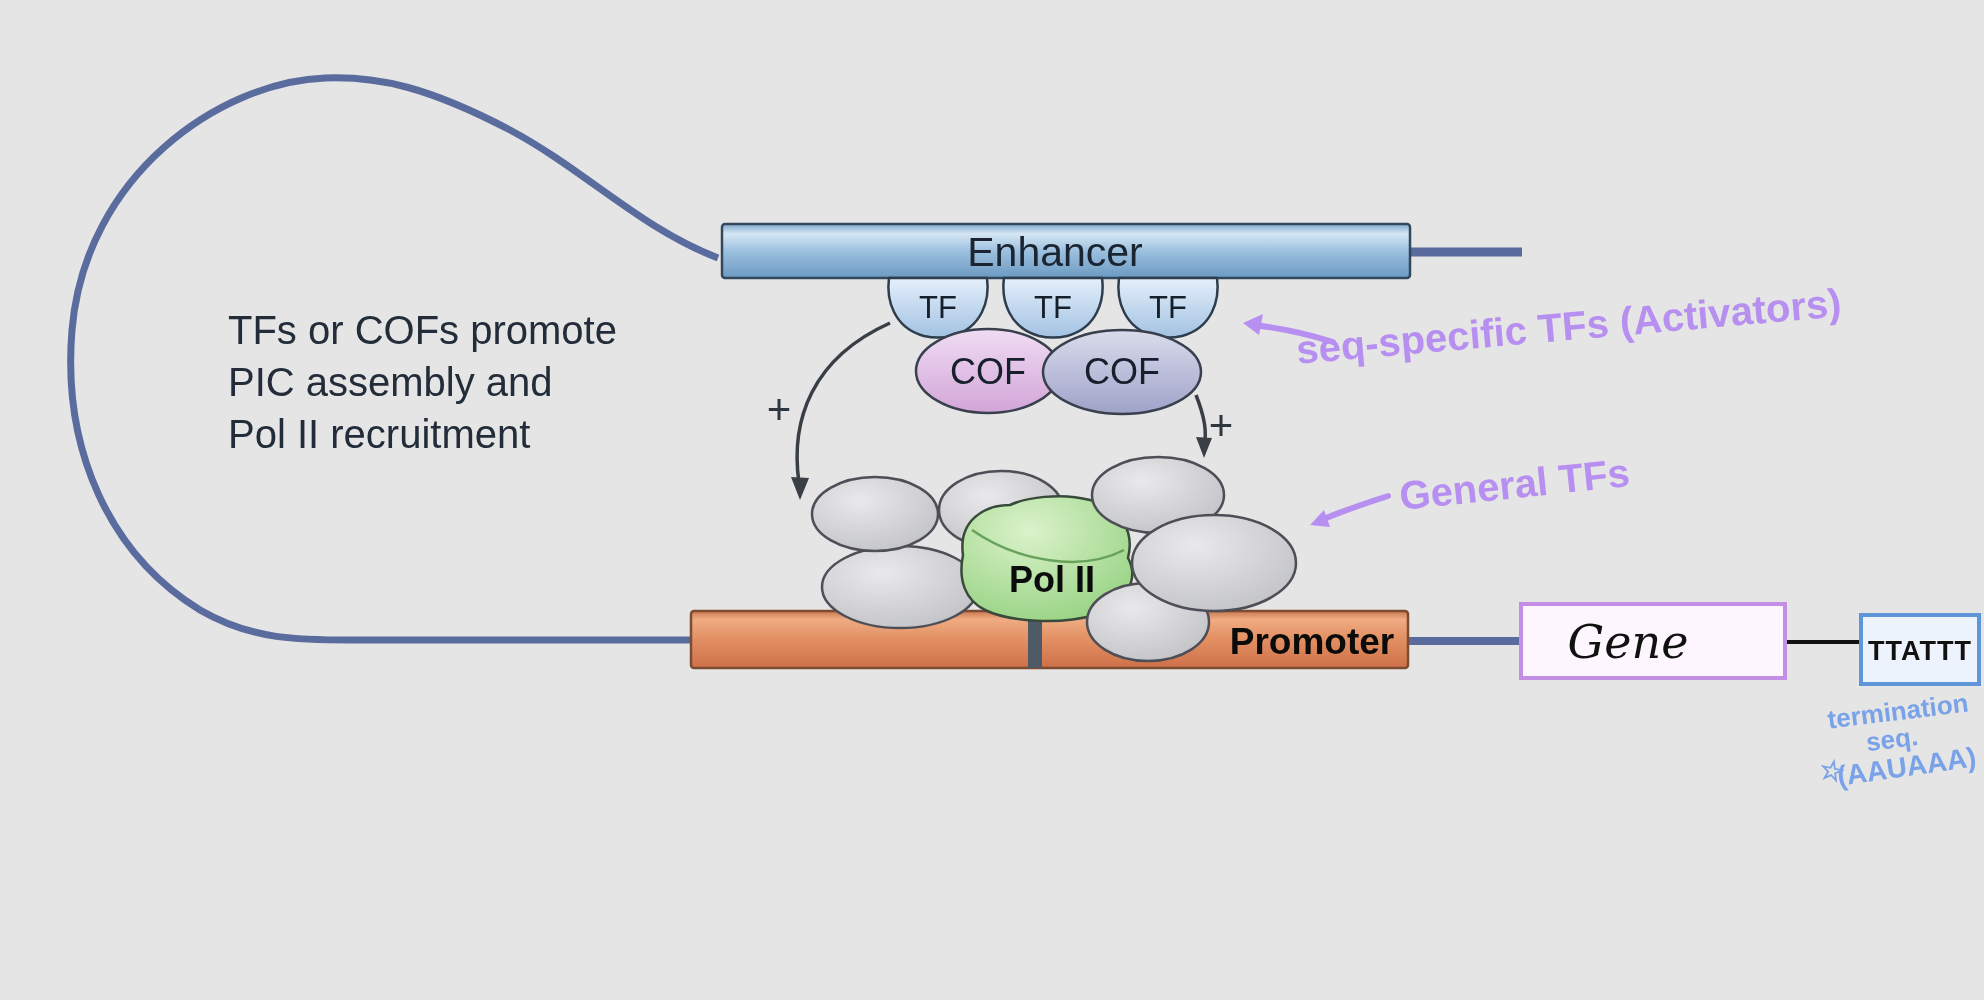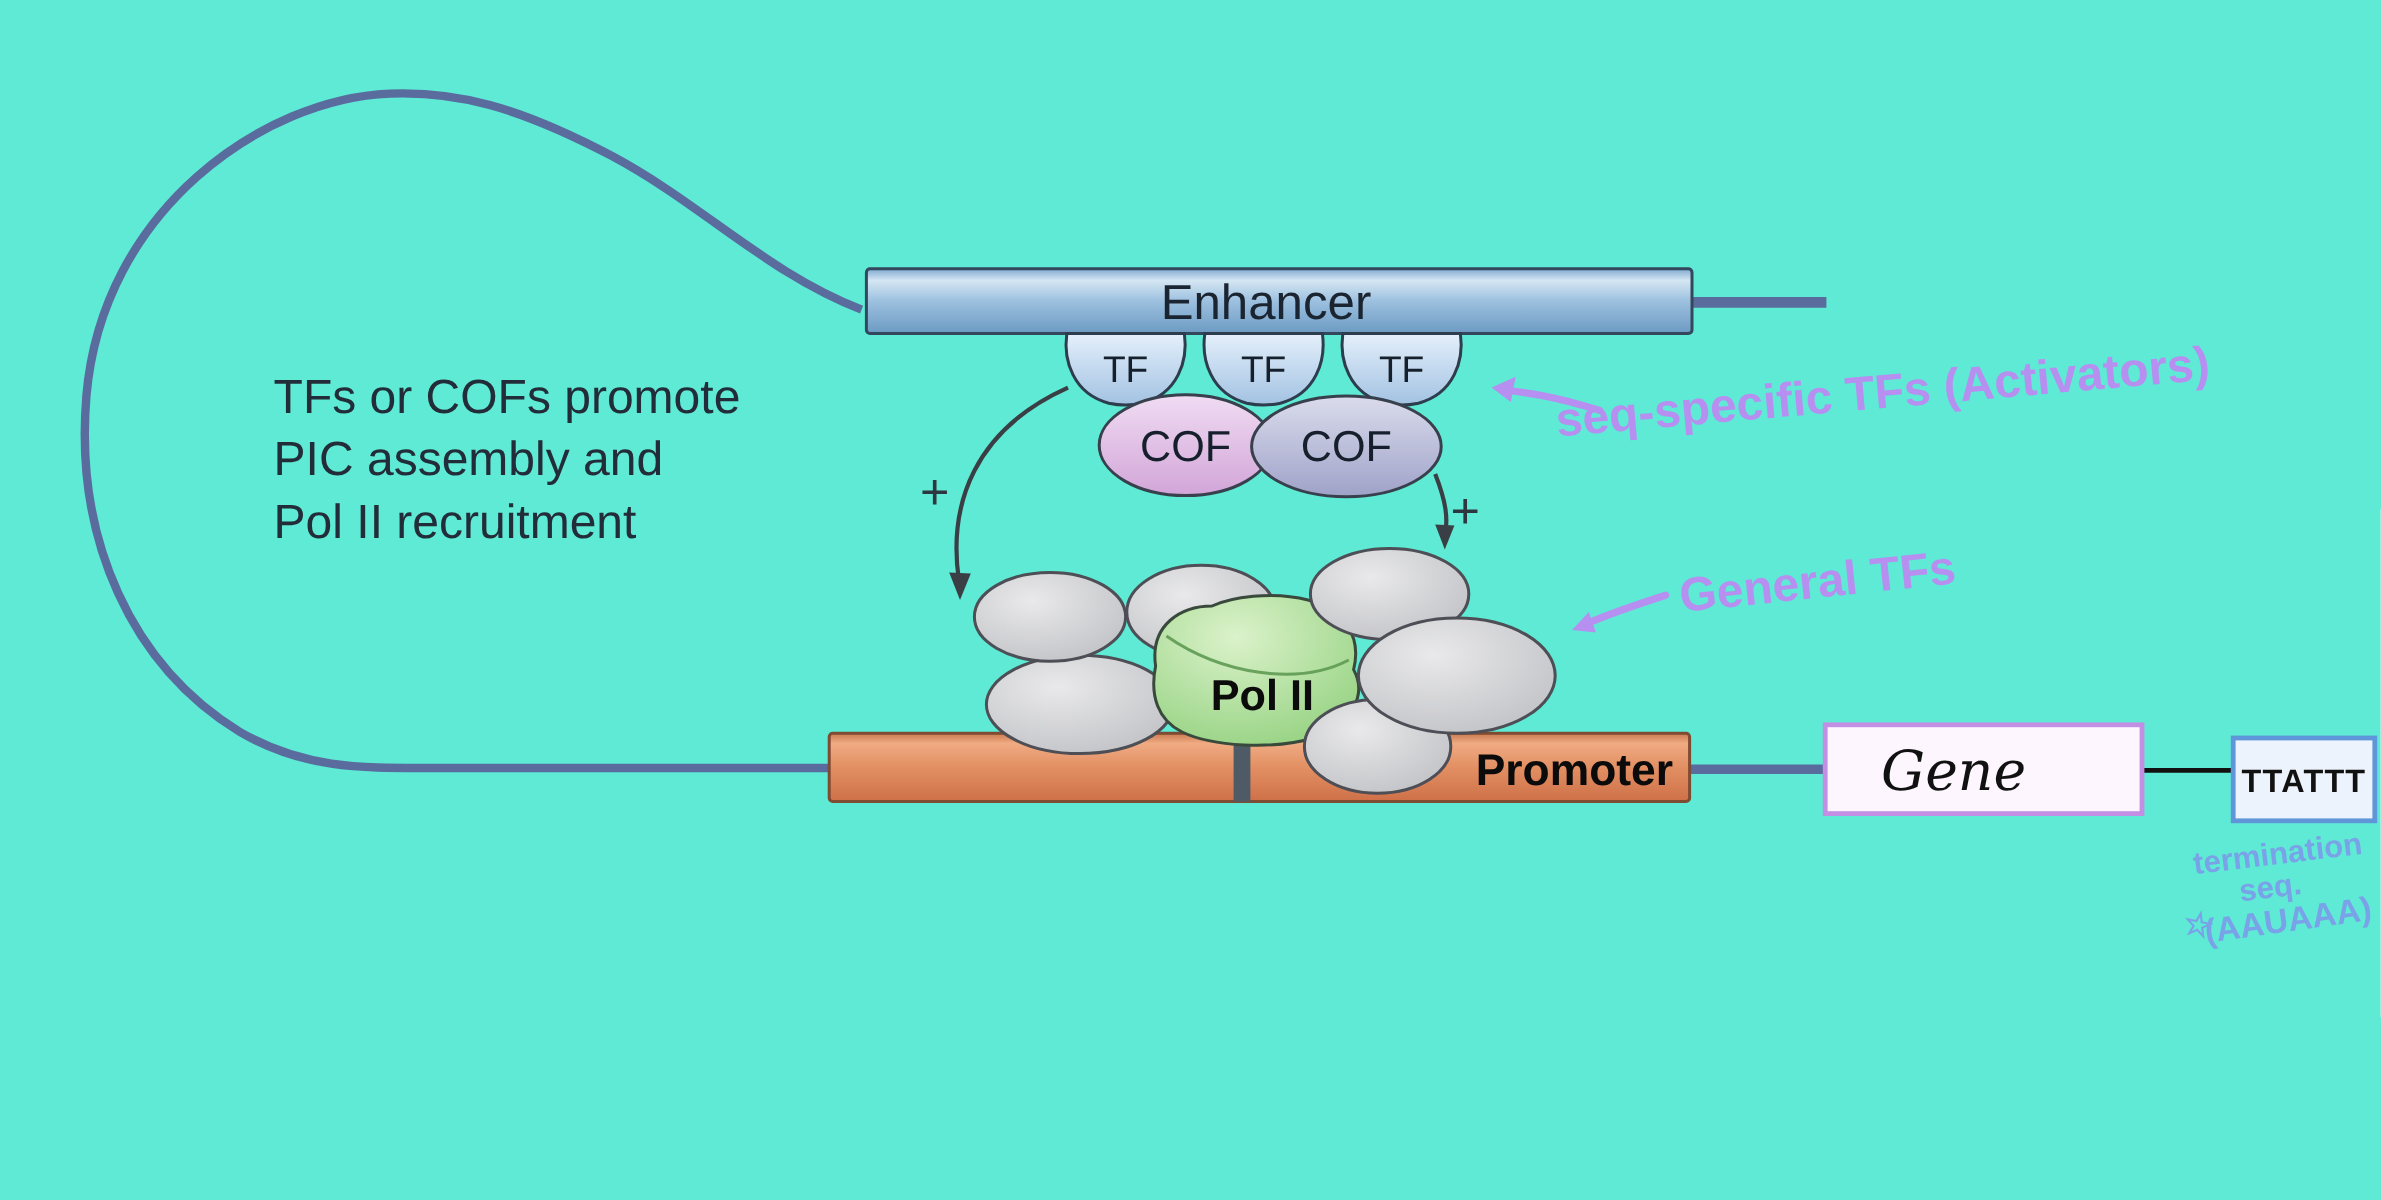--- a/index.html
+++ b/index.html
@@ -1,16 +1,16 @@
 <!DOCTYPE html>
 <html><head>
 <meta charset="utf-8">
 <style>
   html,body{margin:0;padding:0;background:#ffffff;}
-  .stage{position:relative;width:1984px;height:1000px;background:#5eead4;overflow:hidden;
+  .stage{position:relative;width:1984px;height:1000px;background:#e5e5e5;overflow:hidden;
          font-family:"Liberation Sans", sans-serif;}
   svg{position:absolute;left:0;top:0;}
   text{font-family:"Liberation Sans", sans-serif;}
   .caption{font-size:40px;fill:#232c39;}
   .barlabel{font-size:41px;fill:#1b2531;}
   .tflabel{font-size:31px;fill:#16202c;}
   .coflabel{font-size:36px;fill:#16202c;}
   .boldlabel{font-size:37px;font-weight:bold;fill:#0b0b0b;}
   .plus{font-size:42px;fill:#2e3640;}
   .ink-purple{fill:#b78ff0;font-size:40px;font-weight:bold;}

